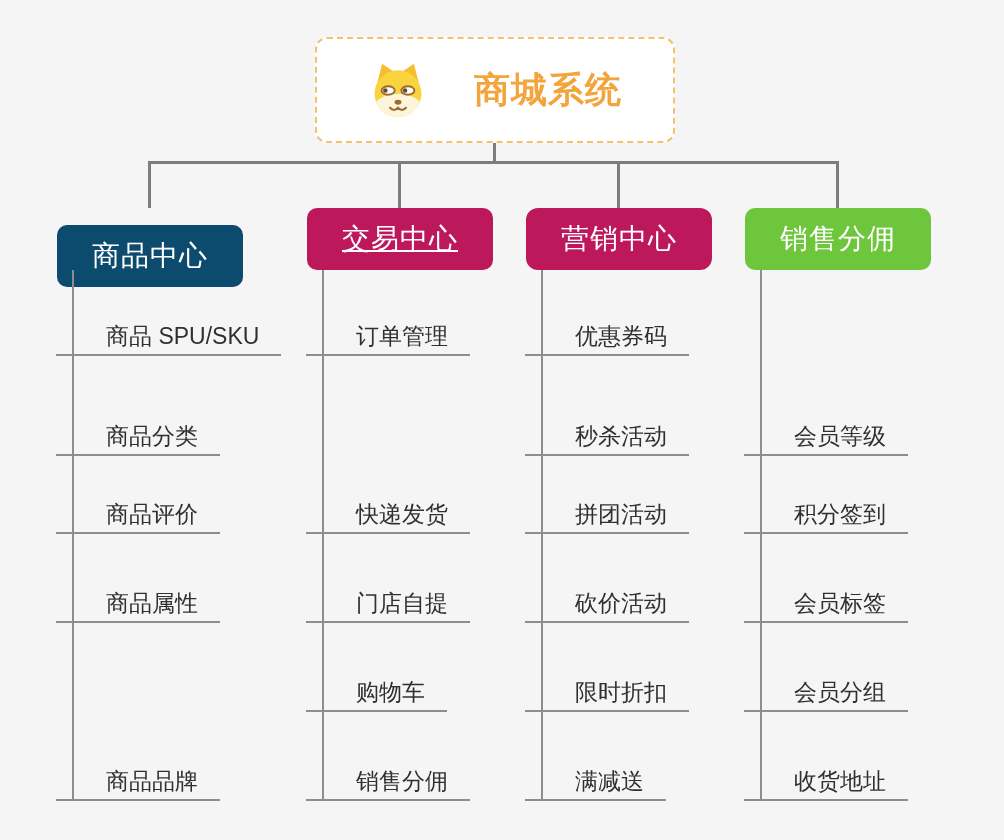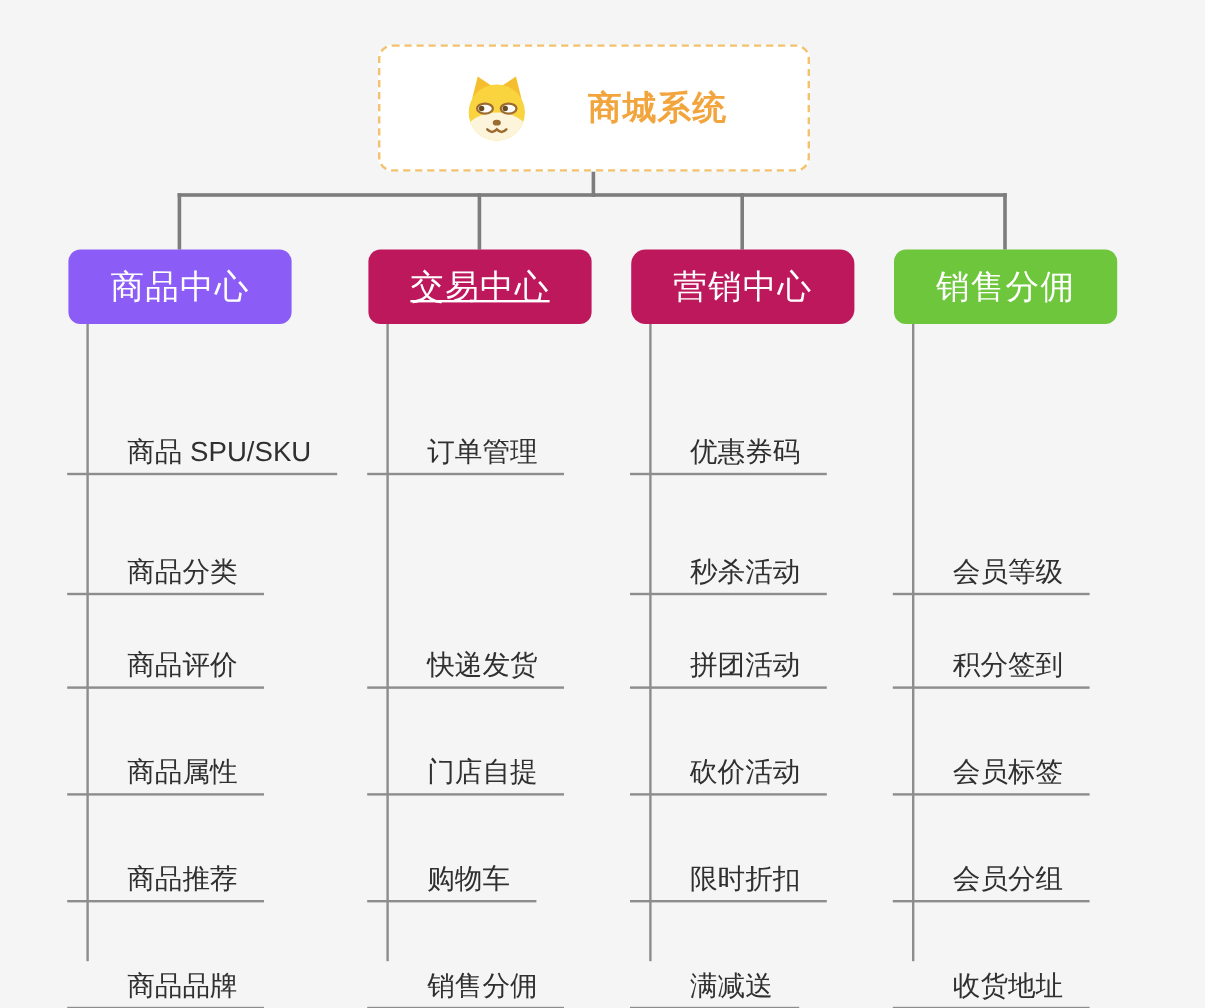--- a/index.html
+++ b/index.html
@@ -15,21 +15,21 @@
   
   .root-node{
     position:absolute;left:315px;top:37px;width:360px;height:106px;
     background:#ffffff;
     border:2px dashed var(--root-border,#F3C26E);
     border-radius:12px;
     box-sizing:border-box;
     display:flex;align-items:center;justify-content:center;gap:10px;
   }
   .root-title{
-    font-size:28px;font-weight:600;letter-spacing:1px;
+    font-size:36px;font-weight:600;letter-spacing:1px;
     color:var(--root-text,#F2A53D);
     line-height:1;
     margin-left:36px;
   }
   .dog{width:60px;height:60px;display:block;}
   
   .line{position:absolute;background:var(--connector,#7D7D7D);}
   .stub{left:493px;top:143px;width:3px;height:21px;}
   .bus{left:148px;top:161px;width:691px;height:3px;}
   .drop{top:161px;width:3px;height:47px;}
@@ -47,21 +47,20 @@
     background:var(--underline,#8D8D8D);}
   .t0{left:72px}.t1{left:322px}.t2{left:541px}.t3{left:760px}
   
   .leaf{
     position:absolute;
     font-size:23px;line-height:28px;
     color:var(--leaf-text,#303030);
     padding:0 22px 4px 50px;
     border-bottom:2px solid var(--underline,#8D8D8D);
     white-space:nowrap;
-    margin-top:40px;
   }
   .c0{left:56px}.c1{left:306px}.c2{left:525px}.c3{left:744px}
   .r0{top:322px}.r1{top:422px}.r2{top:500px}.r3{top:589px}.r4{top:678px}.r5{top:767px}
 </style>
 </head>
 <body>
 
 <div class="canvas">
 
   <div class="line stub"></div>
@@ -85,35 +84,34 @@
       <ellipse cx="21.5" cy="32.5" rx="7" ry="4.5" fill="#ffffff" stroke="#9C6B2F" stroke-width="2"></ellipse>
       <ellipse cx="42.5" cy="32.5" rx="7" ry="4.5" fill="#ffffff" stroke="#9C6B2F" stroke-width="2"></ellipse>
       <circle cx="18.5" cy="32.5" r="2.4" fill="#6B4A1E"></circle>
       <circle cx="39.5" cy="32.5" r="2.4" fill="#6B4A1E"></circle>
       <ellipse cx="32" cy="45" rx="3.6" ry="2.6" fill="#9C6B2F"></ellipse>
       <path d="M23.5,51 q4.25,4.5 8.5,0 q4.25,4.5 8.5,0" stroke="#9C6B2F" stroke-width="2.2" fill="none" stroke-linecap="round"></path>
     </svg>
     <span class="root-title">商城系统</span>
   </div>
 
-  <div class="branch b0" style="background: #8b5cf6;">商品中心</div>
+  <div class="branch b0" style="background: #0c4a6e; margin-top: 17px;">商品中心</div>
   <div class="branch b1" style="background: #be185d; text-decoration: underline;">交易中心</div>
   <div class="branch b2" style="background: #be185d; border-radius: 12px;">营销中心</div>
   <div class="branch b3" style="background: rgb(110, 198, 60);">销售分佣</div>
 
   <div class="trunk t0"></div>
   <div class="trunk t1"></div>
   <div class="trunk t2"></div>
   <div class="trunk t3"></div>
 
   <div class="leaf c0 r0">商品 SPU/SKU</div>
   <div class="leaf c0 r1">商品分类</div>
   <div class="leaf c0 r2">商品评价</div>
   <div class="leaf c0 r3">商品属性</div>
-  <div class="leaf c0 r4">商品推荐</div>
   <div class="leaf c0 r5">商品品牌</div>
 
   <div class="leaf c1 r0">订单管理</div>
   <div class="leaf c1 r2">快递发货</div>
   <div class="leaf c1 r3">门店自提</div>
   <div class="leaf c1 r4">购物车</div>
   <div class="leaf c1 r5">销售分佣</div>
 
   <div class="leaf c2 r0">优惠券码</div>
   <div class="leaf c2 r1">秒杀活动</div>

